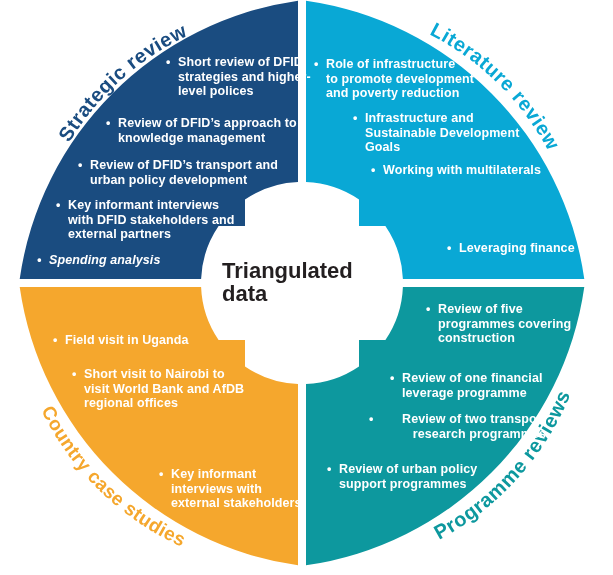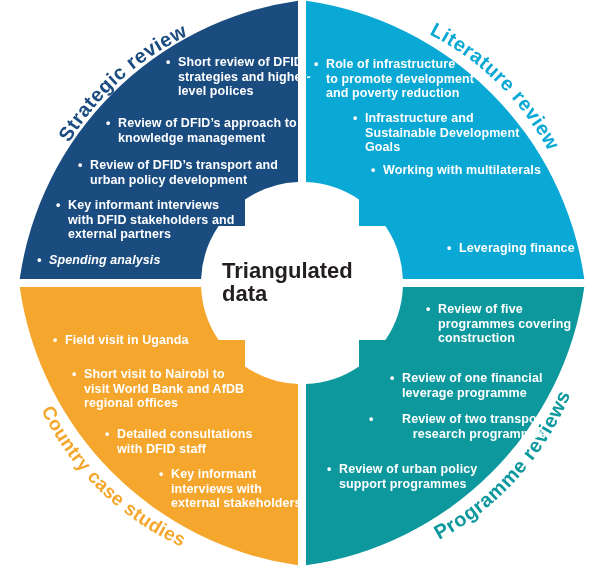--- a/index.html
+++ b/index.html
@@ -109,22 +109,20 @@
   <div class="bullet-item" style="left:365px;top:111px;width:170px;">Infrastructure and
 Sustainable Development
 Goals</div>
   <div class="bullet-item" style="left:383px;top:163px;width:180px;">Working with multilaterals</div>
   <div class="bullet-item" style="left:459px;top:241px;width:130px;">Leveraging finance</div>
 
   <div class="bullet-item" style="left:65px;top:333px;width:150px;">Field visit in Uganda</div>
   <div class="bullet-item" style="left:84px;top:367px;width:170px;">Short visit to Nairobi to
 visit World Bank and AfDB
 regional offices</div>
-  <div class="bullet-item" style="left:117px;top:427px;width:150px;">Detailed consultations
-with DFID staff</div>
   <div class="bullet-item" style="left:171px;top:467px;width:150px;">Key informant
 interviews with
 external stakeholders</div>
 
   <div class="bullet-item" style="left:438px;top:302px;width:150px;">Review of five
 programmes covering
 construction</div>
   <div class="bullet-item" style="left:402px;top:362px;width:160px;margin-top:9px;">Review of one financial
 leverage programme</div>
   <div class="bullet-item" style="left:381px;top:412px;width:165px;text-align:right;">Review of two transport

